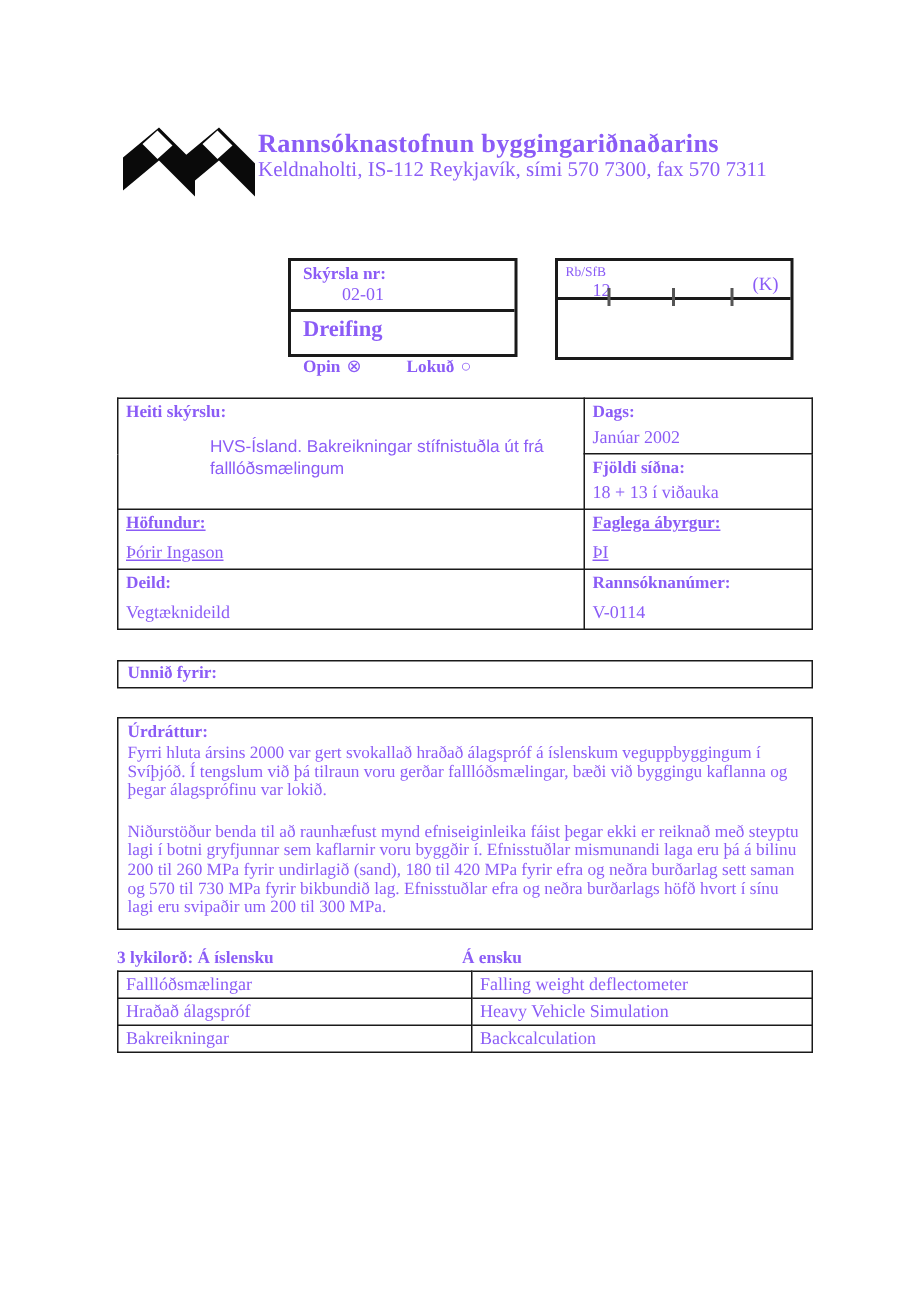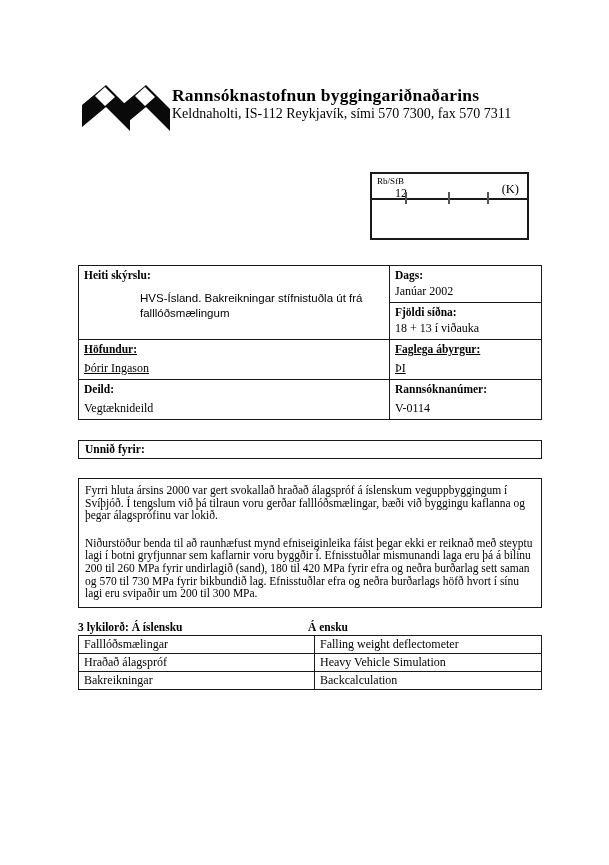--- a/index.html
+++ b/index.html
@@ -1,18 +1,18 @@
 <!DOCTYPE html>
 <html><head>
 <meta charset="utf-8">
 <style>
   html,body{margin:0;padding:0;background:#fff;}
   .page{
     position:relative;width:609px;height:865px;background:#ffffff;
-    font-family:"Liberation Serif",serif;color:#000000;overflow:hidden;
+    font-family:"Liberation Serif",serif;color:#8b5cf6;overflow:hidden;
   }
   
   .logo{position:absolute;left:82px;top:84px;width:88px;height:50px;}
   .orgblock{position:absolute;left:172px;top:85px;}
   .org-name{font-size:17.5px;font-weight:bold;letter-spacing:.2px;}
   .org-address{font-size:14px;margin-top:0;}
   
   .box-report{position:absolute;left:192px;top:172px;width:153px;height:66px;
     border:2px solid #1a1a1a;box-sizing:border-box;}
   .br-top{padding:3px 8px 1px;border-bottom:2px solid #1a1a1a;}
@@ -63,20 +63,39 @@
       <path fill="#0a0a0a" fill-rule="evenodd" d="M0,20 L24,0 L42.2,18.2 L64,0 L88,24 L88,46 L64,22 L48,35.3 L48,46 L24,22 L0,42 Z
            M13,11 L23,2 L33,12 L23,21 Z
            M53,11 L63,2 L73,12 L63,21 Z"></path>
     </svg>
   </div>
   <div class="orgblock">
     <div class="org-name">Rannsóknastofnun byggingariðnaðarins</div>
     <div class="org-address">Keldnaholti, IS-112 Reykjavík, sími 570 7300, fax 570 7311</div>
   </div>
 
+  <div class="box-report">
+    <div class="br-top">
+      <div class="lbl">Skýrsla nr:</div>
+      <div class="br-no">02-01</div>
+    </div>
+    <div class="br-bottom">
+      <div class="dreifing">Dreifing</div>
+      <div class="radio-row">
+        <span class="radio-item">
+          <span>Opin</span>
+          <span class="radio-sym">⊗</span>
+        </span>
+        <span class="radio-item">
+          <span>Lokuð</span>
+          <span class="radio-sym">○</span>
+        </span>
+      </div>
+    </div>
+  </div>
 
   <div class="box-class">
     <div class="rbsfb">Rb/SfB</div>
     <div class="rb-code">12</div>
     <div class="rb-suffix">(K)</div>
     <div class="rb-line"></div>
     <div class="tick tick1"></div>
     <div class="tick tick2"></div>
     <div class="tick tick3"></div>
   </div>
@@ -122,20 +141,21 @@
         </td>
       </tr>
     </tbody>
       </table>
 
     <div class="client-box">
       <div class="lbl">Unnið fyrir:</div>
     </div>
 
     <div class="abstract-box">
+      <div class="lbl">Úrdráttur:</div>
       <p>Fyrri hluta ársins 2000 var gert svokallað hraðað álagspróf á íslenskum veguppbyggingum í Svíþjóð. Í tengslum við þá tilraun voru gerðar falllóðsmælingar, bæði við byggingu kaflanna og þegar álagsprófinu var lokið.</p>
       <p>Niðurstöður benda til að raunhæfust mynd efniseiginleika fáist þegar ekki er reiknað með steyptu lagi í botni gryfjunnar sem kaflarnir voru byggðir í. Efnisstuðlar mismunandi laga eru þá á bilinu 200 til 260 MPa fyrir undirlagið (sand), 180 til 420 MPa fyrir efra og neðra burðarlag sett saman og 570 til 730 MPa fyrir bikbundið lag. Efnisstuðlar efra og neðra burðarlags höfð hvort í sínu lagi eru svipaðir um 200 til 300 MPa.</p>
     </div>
 
     <div class="keywords">
       <div class="kw-head">
         <span class="kw-h1">3 lykilorð: Á íslensku</span>
         <span>Á ensku</span>
       </div>
       <table class="kw">

